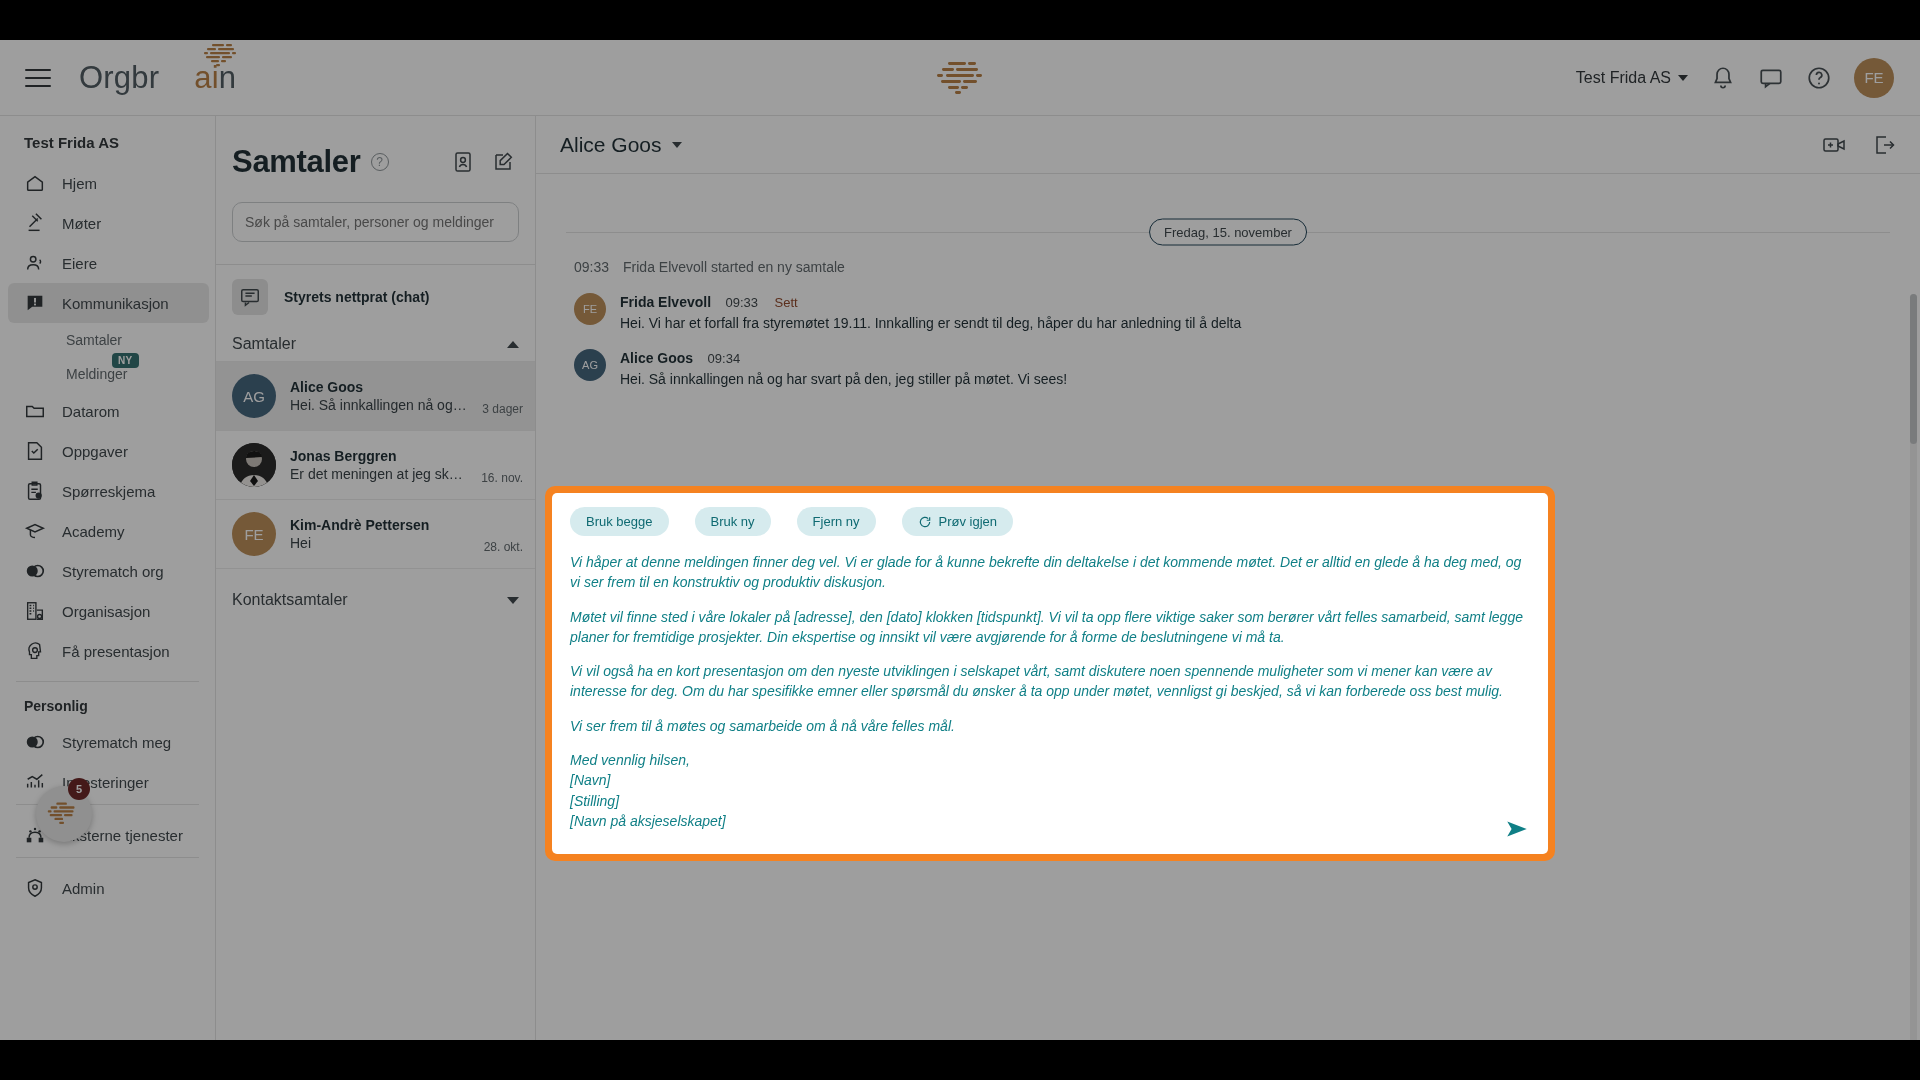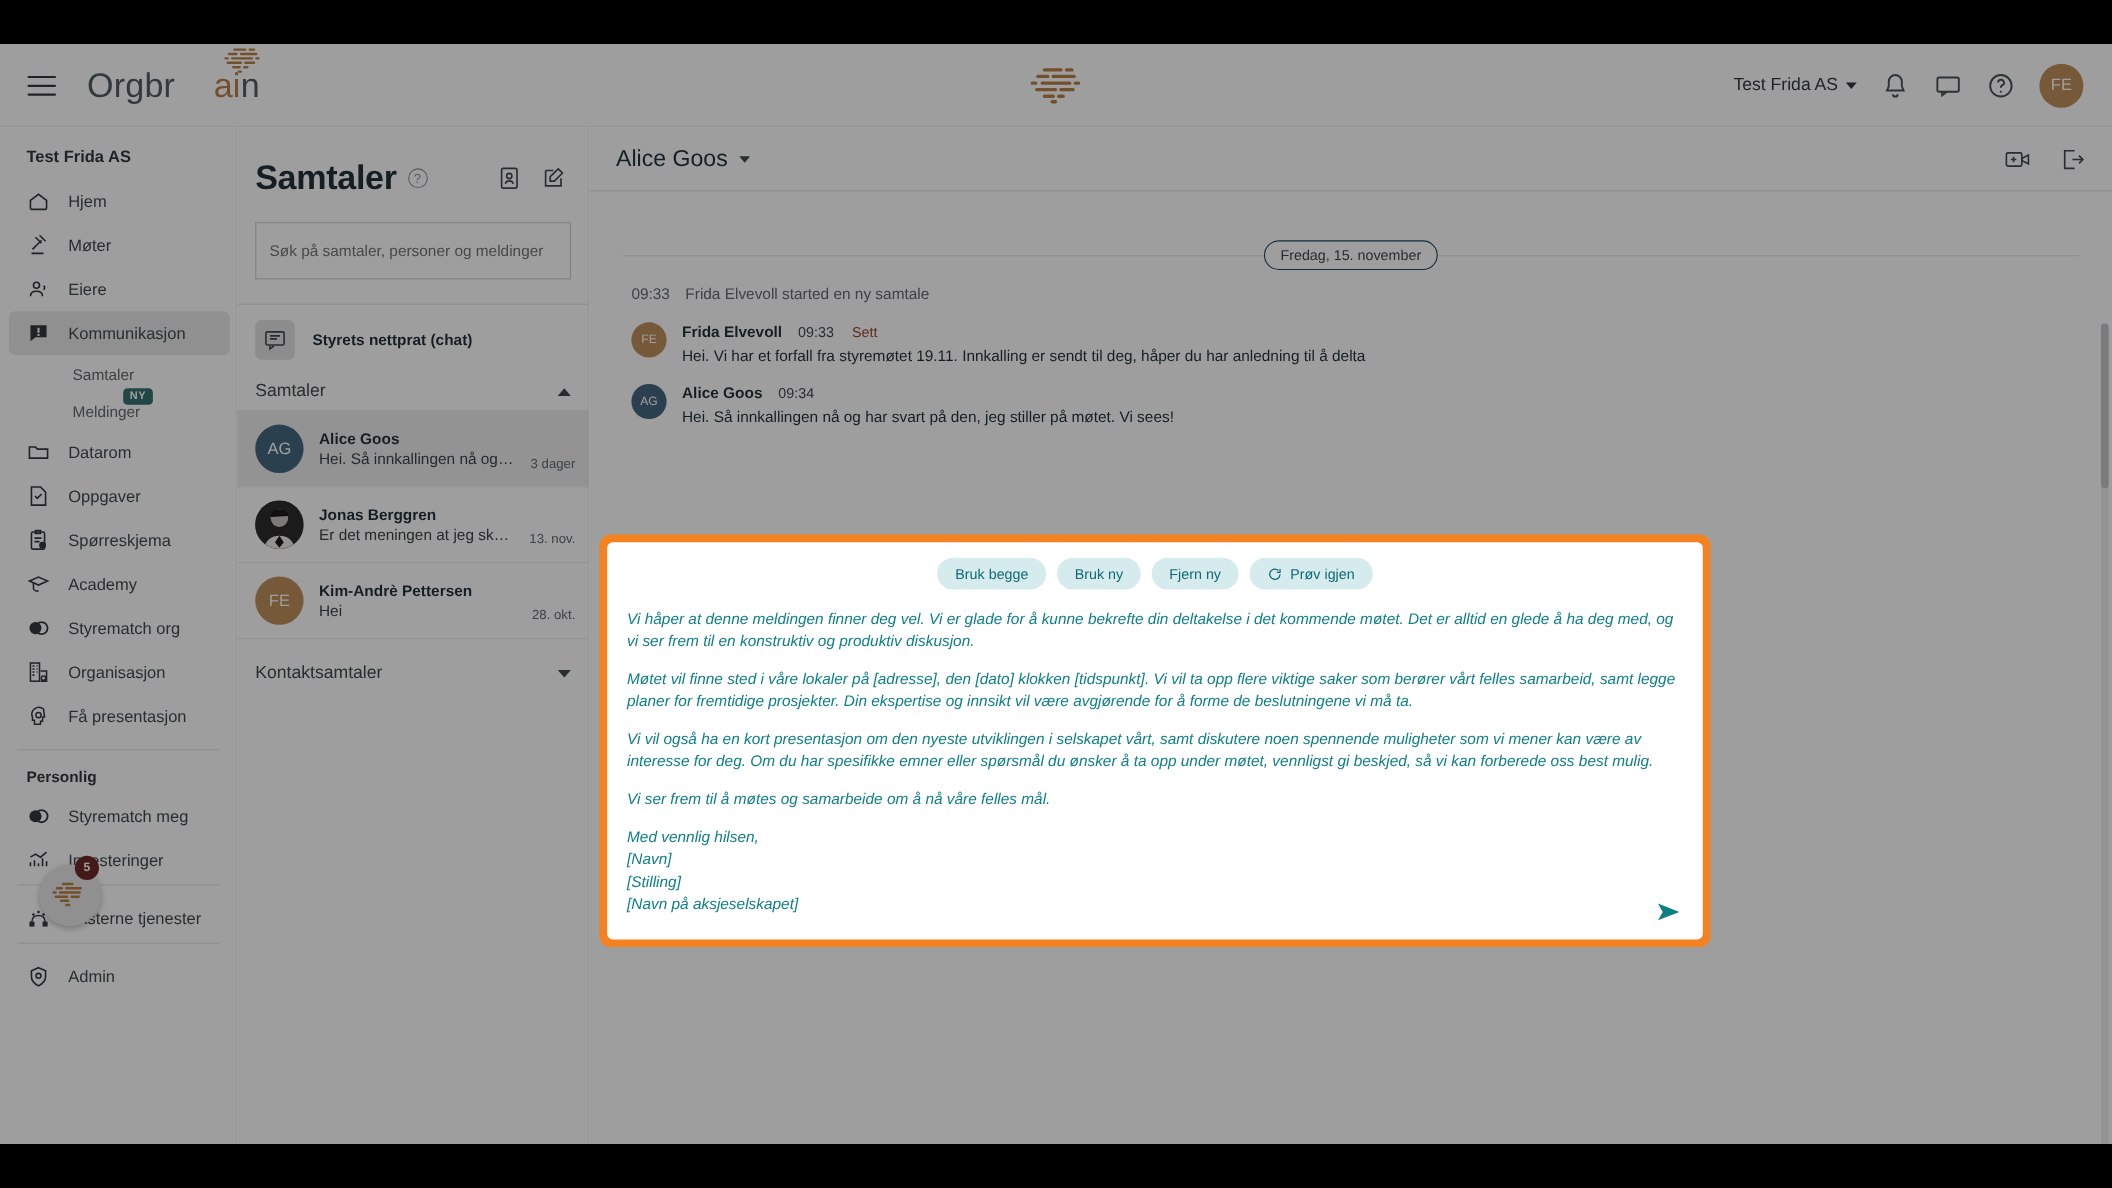--- a/index.html
+++ b/index.html
@@ -70,21 +70,21 @@
 
   
   #convpanel { position: absolute; left: 216px; top: 76px; width: 320px; height: 924px;
      background: #fff; border-right: 1px solid #e4e4e4; }
   .cp-title { display:flex; align-items:center; gap:10px; padding: 28px 0 0 16px; }
   .cp-title h1 { font-size: 31px; color: #17333f; letter-spacing:-.3px;}
   .q-circle { width: 18px; height: 18px; border-radius:50%; border:1.4px solid #8a979e; color:#8a979e;
      font-size: 12px; display:flex; align-items:center; justify-content:center; cursor:pointer;}
   .cp-actions { margin-left: auto; display:flex; gap:16px; padding-right: 20px;}
   .cp-ico { width:24px; height:24px; color:#3c4a52; cursor:pointer;}
-  .search-box { margin: 22px 16px 0 16px; height: 52px; border: 1px solid #c9cfd3; border-radius: 0;
+  .search-box { margin: 22px 16px 0 16px; height: 40px; border: 1px solid #c9cfd3; border-radius: 10px;
      display: flex; padding: 0 12px; }
   .search-box input { border:none; outline:none; font-size:14px; color:#5d6b73; width:100%;
      font-family: "Liberation Sans", sans-serif; background: transparent;}
   .cp-divider { height:1px; background:#e4e4e4; margin-top:22px;}
   .chat-row { display:flex; align-items:center; gap:16px; padding: 14px 16px; cursor:pointer;}
   .chat-sq { width:36px; height:36px; border-radius:6px; background:#e3e3e3;
      display:flex;align-items:center;justify-content:center;color:#3c4a52;}
   .chat-row-label { font-size:14px; font-weight:bold; color:#17333f;}
   .group-head { display:flex; align-items:center; padding: 6px 16px 8px 16px; cursor:pointer;}
   .group-head span.t { font-size:16px; color:#3c4a52;}
@@ -124,21 +124,21 @@
   .msg-seen { font-size:13px;color:#c2410c; margin-left:12px;}
   .msg-body { font-size:14px;color:#17333f; margin-top:4px;}
   .scrollbar { position:absolute; right:3px; top:62px; width:7px; height:760px; background:#efefef; border-radius:4px;}
   .scrollthumb{ position:absolute; right:3px; top:62px; width:7px; height:150px; background:#c2c7ca; border-radius:4px;}
 
   
   #composer-frame { position: absolute; left: 545px; top: 446px; width: 1010px; height: 375px;
      background: #f58220; border-radius: 10px; padding: 7px; z-index: 50; }
   #composer { width:100%; height:100%; background:#fff; border-radius:5px; position:relative;
      padding: 14px 18px 14px 18px; overflow:hidden;}
-  .sugg-bar { display:flex; gap:10px; justify-content:center; }
+  .sugg-bar { display:flex; gap:26px; justify-content:flex-start; }
   .pill { background:#d6ebee; color:#0f6a72; font-size:13px; border-radius:16px; padding:7px 16px;
      cursor:pointer; display:flex; align-items:center; gap:7px; border:none;
      font-family:"Liberation Sans", sans-serif;}
   .compose-text { margin-top:16px; font-size:14px; color:#17333f; line-height:1.45;}
   .ai-text { color:#0f7f86; font-style: italic; }
   .ai-p { margin-top: 14px; }
   .send-btn { position:absolute; right:18px; bottom:12px; color:#0f7f86; cursor:pointer;
      width:26px;height:26px;}
 </style>
 </head>
@@ -427,21 +427,21 @@
             <circle cx="22" cy="16" r="8" fill="#cfc3b6"></circle>
             <path d="M22 8c5 0 8 3 8 6l-16 1c0-4 3-7 8-7z" fill="#1a1a1a"></path>
             <path d="M8 44c1-8 7-12 14-12s13 4 14 12z" fill="#f0ece6"></path>
             <path d="M22 32l4 6-4 5-4-5z" fill="#1a1a1a"></path>
           </svg>
         </div>
         <div class="conv-txt">
           <div class="conv-name">Jonas Berggren</div>
           <div class="conv-prev">Er det meningen at jeg skal delt…</div>
         </div>
-        <div class="conv-time">13. nov.</div>
+        <div class="conv-time">16. nov.</div>
       </div>
 
       <div class="conv-item">
         <div class="conv-av" style="background:#dd8a2a;">
           <span>FE</span>
         </div>
         <div class="conv-txt">
           <div class="conv-name">Kim-Andrè Pettersen</div>
           <div class="conv-prev">Hei</div>
         </div>

